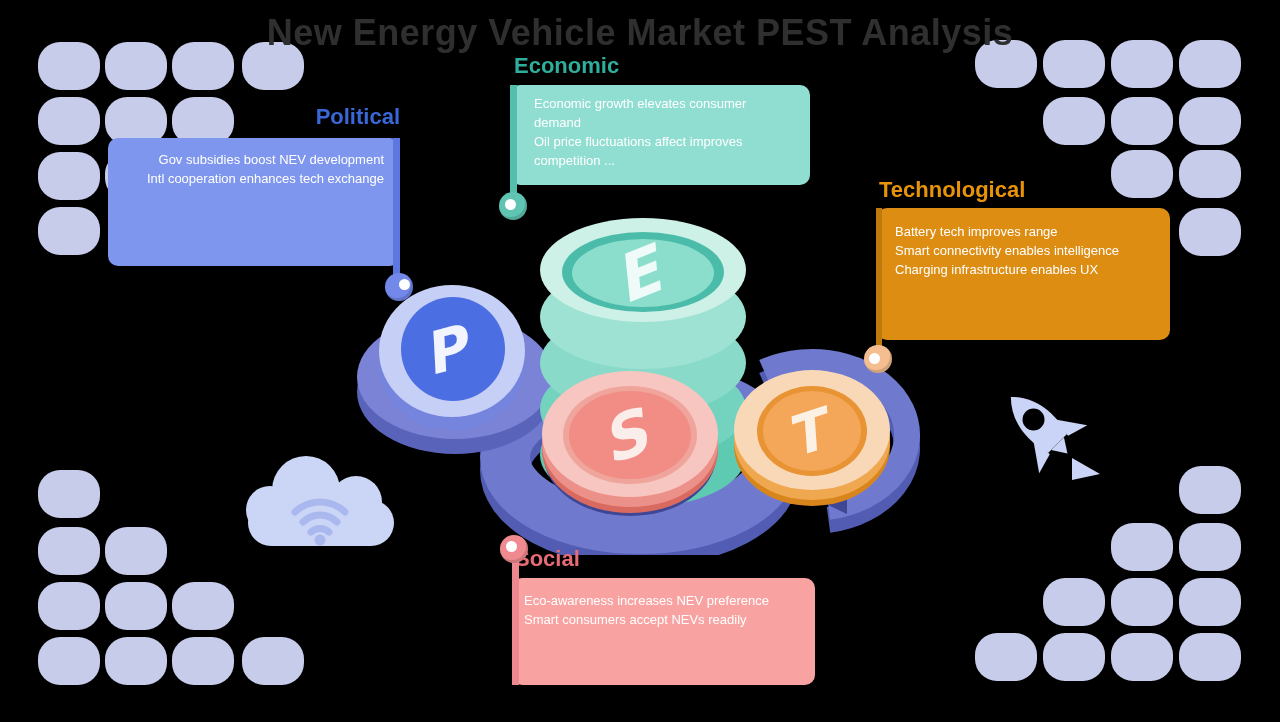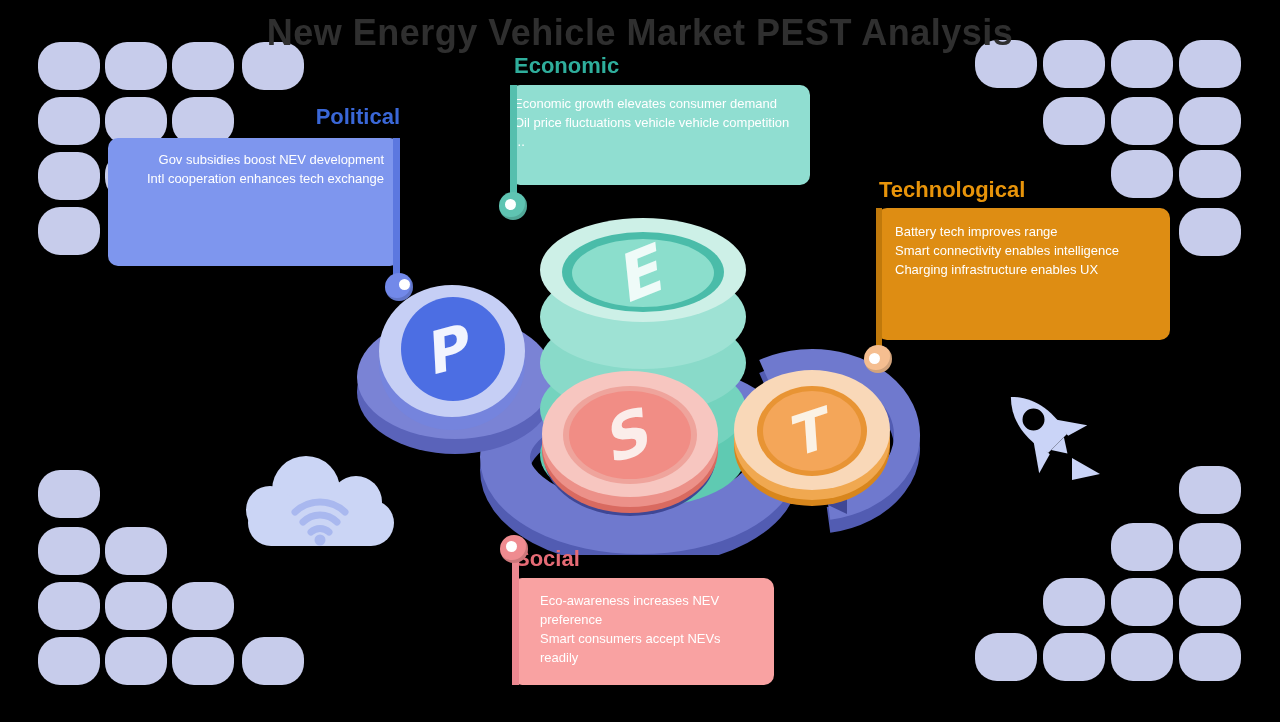--- a/index.html
+++ b/index.html
@@ -23,25 +23,25 @@
   .pol-label{right:880px;top:104px;color:var(--pol-label);}
   .eco-label{left:514px;top:53px;color:var(--eco-label);}
   .tech-label{left:879px;top:177px;color:var(--tech-label);}
   .soc-label{left:515px;top:546px;color:var(--soc-label);}
   
   .box{border-radius:10px;z-index:5;font-size:13px;line-height:19px;color:#fff;}
   .box .line{min-height:19px;}
   .pol-box{left:108px;top:138px;width:292px;height:128px;background:var(--pol-box);
            text-align:right;padding:12px 16px 0 12px;box-sizing:border-box;}
   .eco-box{left:510px;top:85px;width:300px;height:100px;background:var(--eco-box);
-           padding:9px 14px 0 4px;box-sizing:border-box;}
+           padding:9px 14px 0 24px;box-sizing:border-box;}
   .tech-box{left:877px;top:208px;width:293px;height:132px;background:var(--tech-box);
            padding:14px 14px 0 18px;box-sizing:border-box;}
-  .soc-box{left:512px;top:578px;width:262px;height:107px;background:var(--soc-box);
-           padding:13px 14px 0 28px;box-sizing:border-box;}
+  .soc-box{left:512px;top:578px;width:303px;height:107px;background:var(--soc-box);
+           padding:13px 14px 0 12px;box-sizing:border-box;}
   
   .strip{z-index:6;}
   .pol-strip{left:393px;top:138px;width:7px;height:139px;background:var(--pol-strip);}
   .eco-strip{left:510px;top:85px;width:7px;height:111px;background:var(--eco-strip);}
   .tech-strip{left:876px;top:208px;width:6px;height:141px;background:var(--tech-strip);}
   .soc-strip{left:512px;top:556px;width:7px;height:129px;background:var(--soc-strip);}
   .dot{width:28px;height:28px;border-radius:50%;z-index:6;box-shadow:inset -2px -3px 0 rgba(0,0,0,.14);}
   .dot .core{position:absolute;width:11px;height:11px;border-radius:50%;background:#fff;}
   .pol-dot{left:385px;top:273px;background:var(--pol-dot);}
   .pol-dot .core{left:14px;top:6px;}
@@ -193,21 +193,21 @@
   <div class="line">Intl cooperation enhances tech exchange</div>
 </div>
 <div class="abs strip pol-strip"></div>
 <div class="abs dot pol-dot">
     <span class="core"></span>
   </div>
 
 <div class="abs sec-label eco-label">Economic</div>
 <div class="abs box eco-box">
   <div class="line">Economic growth elevates consumer demand</div>
-  <div class="line">Oil price fluctuations vehicle vehicle competition ...</div>
+  <div class="line">Oil price fluctuations affect improves competition ...</div>
 </div>
 <div class="abs strip eco-strip"></div>
 <div class="abs dot eco-dot">
     <span class="core"></span>
   </div>
 
 <div class="abs sec-label tech-label">Technological</div>
 <div class="abs box tech-box">
   <div class="line">Battery tech improves range</div>
   <div class="line">Smart connectivity enables intelligence</div>

